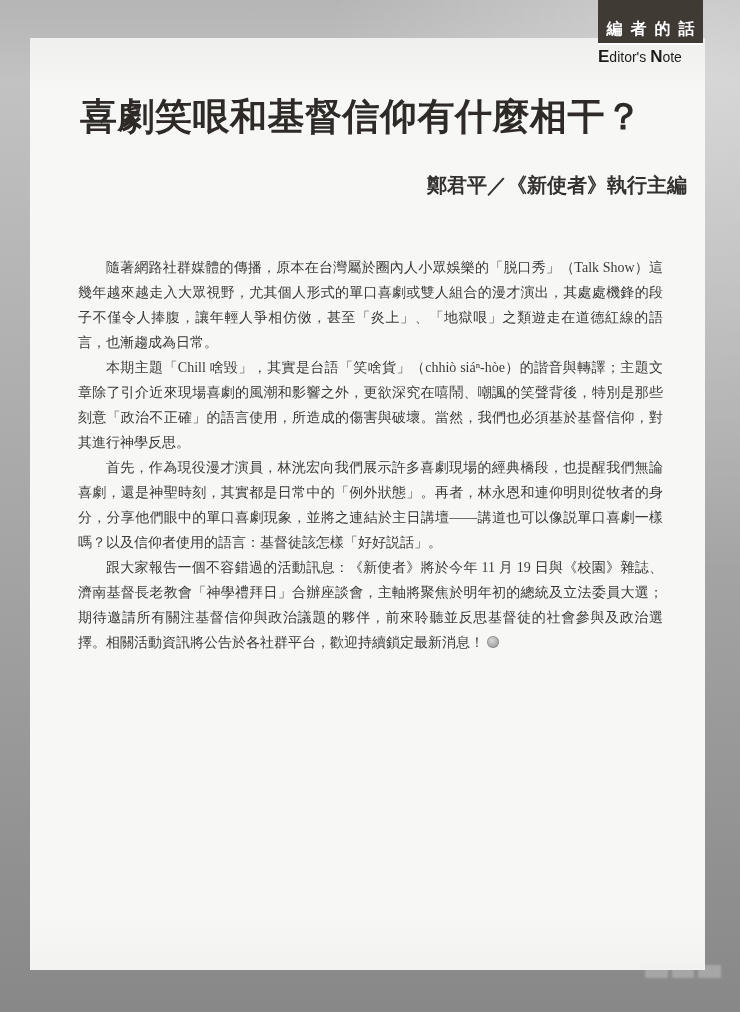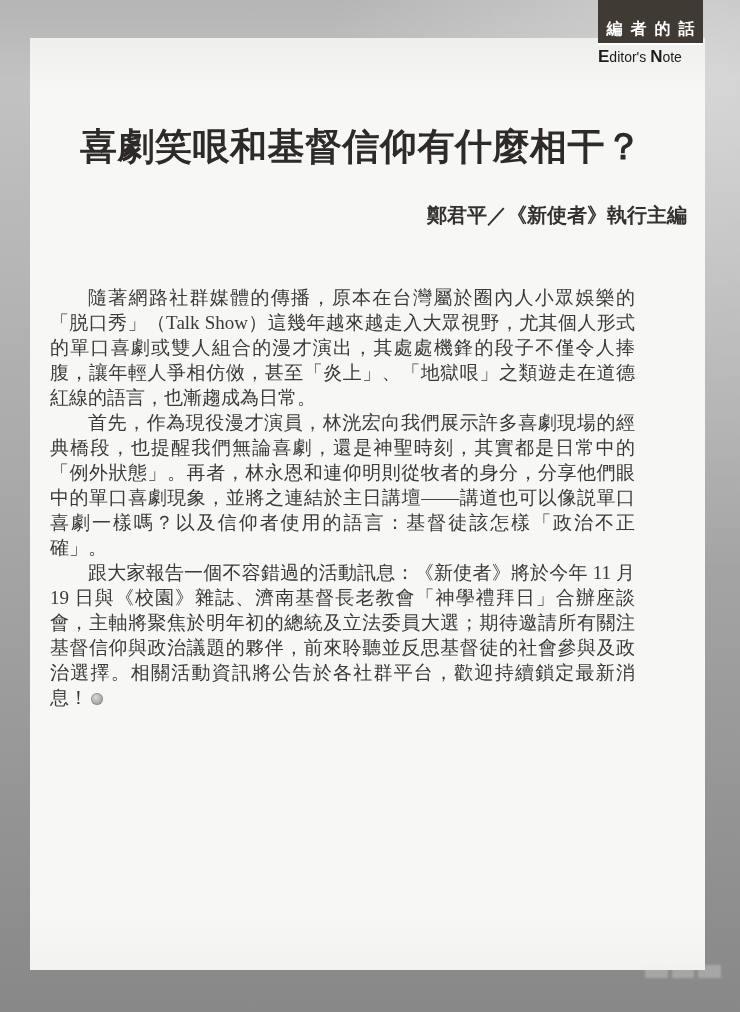--- a/index.html
+++ b/index.html
@@ -55,39 +55,39 @@
     font-size: 14px;
     color: #1c1c1c;
     white-space: nowrap;
   }
   .tag-en .cap {
     font-weight: bold;
     font-size: 17px;
   }
   
   .title {
-    margin: 86px 38px 0 50px;
+    margin: 56px 38px 0 50px;
     font-size: 37px;
     line-height: 1.25;
     font-weight: bold;
     color: #2d2a28;
     letter-spacing: 0.5px;
     white-space: nowrap;
   }
   .byline {
     margin: 32px 18px 0 0;
     text-align: right;
     font-size: 20px;
     font-weight: bold;
     color: #333130;
   }
   .article-body {
-    margin: 56px 42px 0 20px;
+    margin: 56px 42px 0 48px;
     width: 585px;
-    font-size: 19px;
+    font-size: 14px;
     line-height: 25px;
     color: #3a3a3a;
     text-align: justify;
   }
   .article-body p {
     margin: 0;
     text-indent: 2em;
   }
   .end-icon {
     display: inline-block;
@@ -118,21 +118,22 @@
 <div class="backdrop">
 
   <div class="page">
 
     <h1 class="title">喜劇笑哏和基督信仰有什麼相干？</h1>
 
     <div class="byline">鄭君平／《新使者》執行主編</div>
 
     <div class="article-body">
       <p>隨著網路社群媒體的傳播，原本在台灣屬於圈內人小眾娛樂的「脱口秀」（Talk Show）這幾年越來越走入大眾視野，尤其個人形式的單口喜劇或雙人組合的漫才演出，其處處機鋒的段子不僅令人捧腹，讓年輕人爭相仿傚，甚至「炎上」、「地獄哏」之類遊走在道德紅線的語言，也漸趨成為日常。</p>
-      <p>首先，作為現役漫才演員，林洸宏向我們展示許多喜劇現場的經典橋段，也提醒我們無論喜劇，還是神聖時刻，其實都是日常中的「例外狀態」。再者，林永恩和連仰明則從牧者的身分，分享他們眼中的單口喜劇現象，並將之連結於主日講壇——講道也可以像説單口喜劇一樣嗎？以及信仰者使用的語言：基督徒該怎樣「政治不正確」。</p>
+      <p>本期主題「Chill 啥毀」，其實是台語「笑啥貨」（chhiò siáⁿ-hòe）的諧音與轉譯；主題文章除了引介近來現場喜劇的風潮和影響之外，更欲深究在嘻鬧、嘲諷的笑聲背後，特別是那些刻意「政治不正確」的語言使用，所造成的傷害與破壞。當然，我們也必須基於基督信仰，對其進行神學反思。</p>
+      <p>首先，作為現役漫才演員，林洸宏向我們展示許多喜劇現場的經典橋段，也提醒我們無論喜劇，還是神聖時刻，其實都是日常中的「例外狀態」。再者，林永恩和連仰明則從牧者的身分，分享他們眼中的單口喜劇現象，並將之連結於主日講壇——講道也可以像説單口喜劇一樣嗎？以及信仰者使用的語言：基督徒該怎樣「好好説話」。</p>
       <p><span>跟大家報告一個不容錯過的活動訊息：《新使者》將於今年 11 月 19 日與《校園》雜誌、濟南基督長老教會「神學禮拜日」合辦座談會，主軸將聚焦於明年初的總統及立法委員大選；期待邀請所有關注基督信仰與政治議題的夥伴，前來聆聽並反思基督徒的社會參與及政治選擇。相關活動資訊將公告於各社群平台，歡迎持續鎖定最新消息！</span><span class="end-icon"></span></p>
     </div>
 
   </div>
 
   <div class="header-tag">
     <div class="tag-box">
       <span class="tag-cjk">編者的話</span>
     </div>
     <div class="tag-en">

